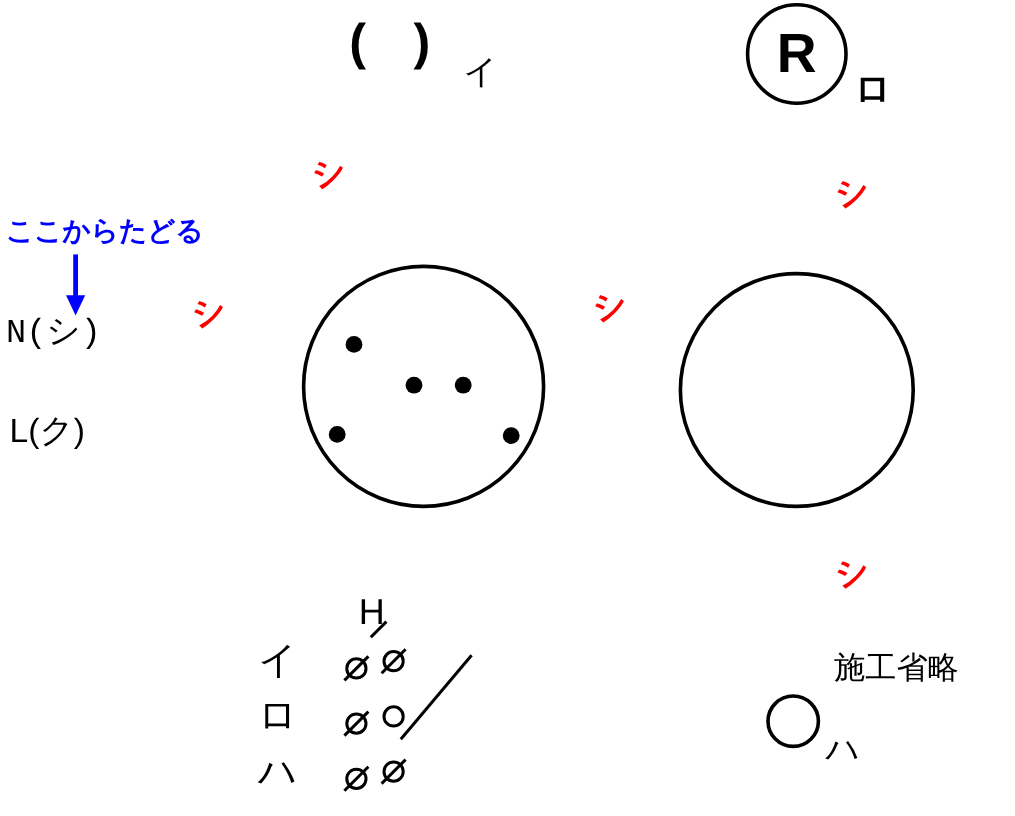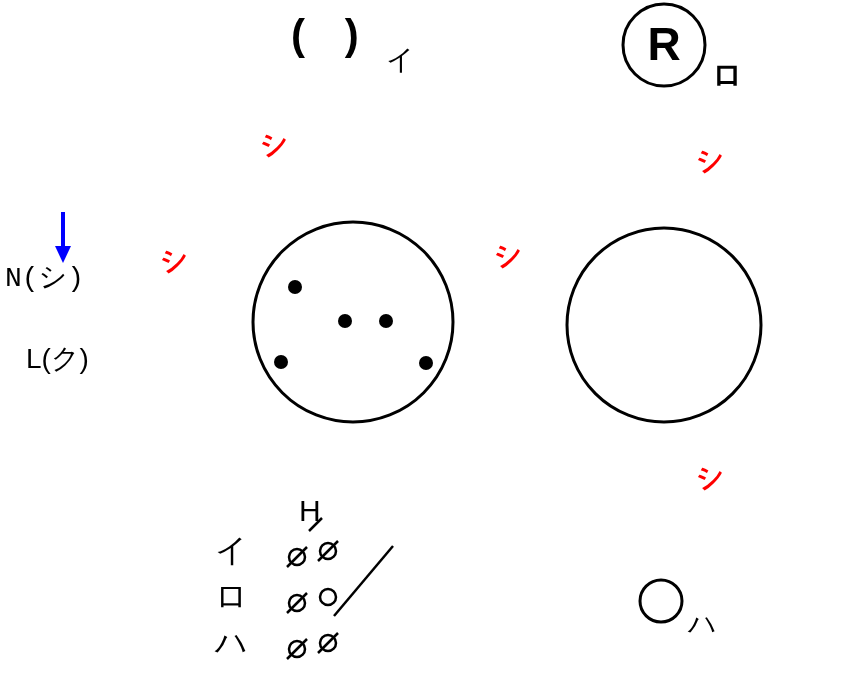--- a/index.html
+++ b/index.html
@@ -38,21 +38,21 @@
     font-size: 28px;
     transform: rotate(-12deg);
   }
   .wm-0 { left: 260px; top: 130px; }
   .wm-1 { left: 696px; top: 146px; }
   .wm-2 { left: 160px; top: 246px; }
   .wm-3 { left: 494px; top: 241px; }
   .wm-4 { left: 696px; top: 463px; }
   .trace-hint { left: 5px; top: 181px; font-size: 23px; font-weight: bold; color: #0000ff; }
   .neutral { left: 5px; top: 265px; font-size: 28px; font-family: Liberation Mono, monospace; }
-  .live    { left: 26px; top: 345px; font-size: 28px; }
+  .live    { left: 8px; top: 345px; font-size: 28px; }
   .sw-header { left: 299px; top: 496px; font-size: 30px; }
   .sw-label { font-size: 32px; left: 215px; }
   .sw-label-0 { top: 534px; }
   .sw-label-1 { top: 580px; }
   .sw-label-2 { top: 626px; }
   .omission { left: 695px; top: 543px; font-size: 26px; }
   .omission-circuit { left: 688px; top: 610px; font-size: 28px; }
 </style>
 </head>
 <body>
@@ -99,23 +99,25 @@
 
   <span class="txt relay-letter">R</span>
   <span class="txt relay-circuit">ロ</span>
 
   <span class="txt wire-mark wm-0">シ</span>
   <span class="txt wire-mark wm-1">シ</span>
   <span class="txt wire-mark wm-2">シ</span>
   <span class="txt wire-mark wm-3">シ</span>
   <span class="txt wire-mark wm-4">シ</span>
 
+  <span class="txt trace-hint">ここからたどる</span>
   <span class="txt neutral">N(シ)</span>
   <span class="txt live">L(ク)</span>
 
   <span class="txt sw-header">H</span>
   <span class="txt sw-label sw-label-0">イ</span>
   <span class="txt sw-label sw-label-1">ロ</span>
   <span class="txt sw-label sw-label-2">ハ</span>
 
+  <span class="txt omission">施工省略</span>
   <span class="txt omission-circuit">ハ</span>
 
 </div>
 
 </body></html>

